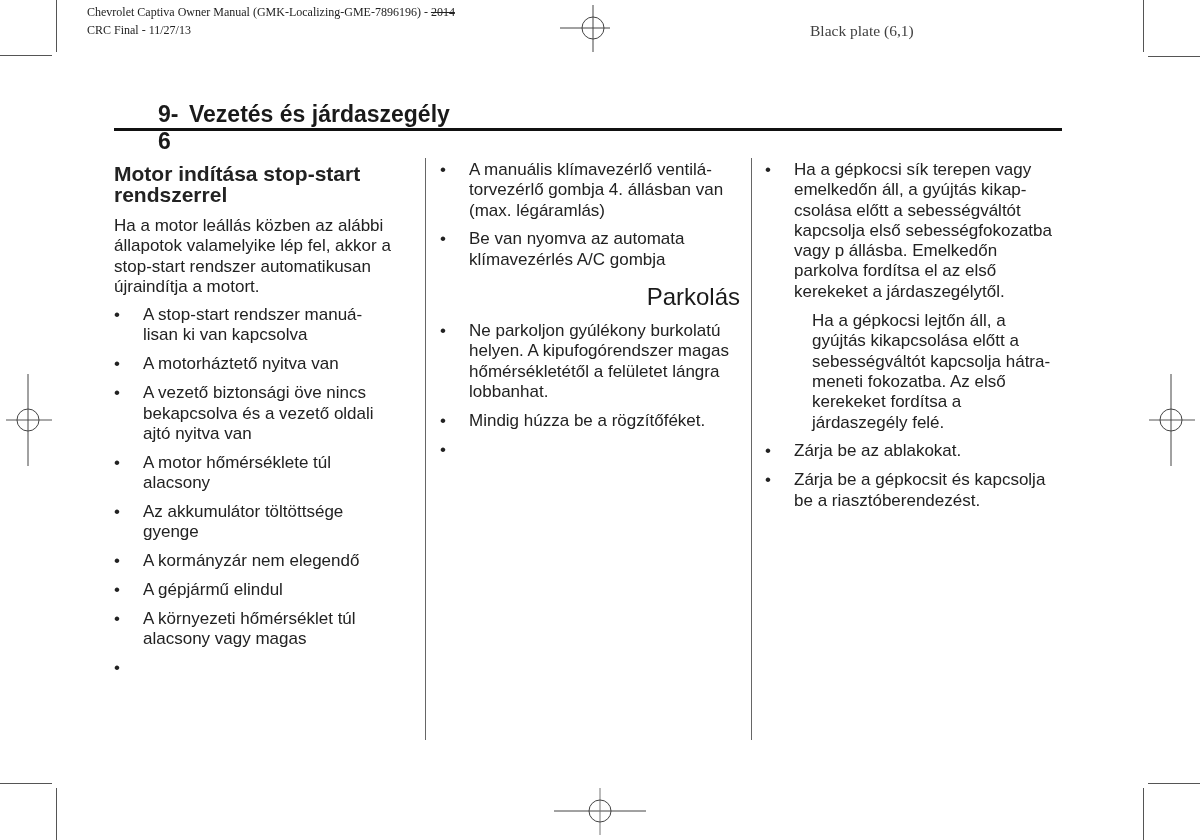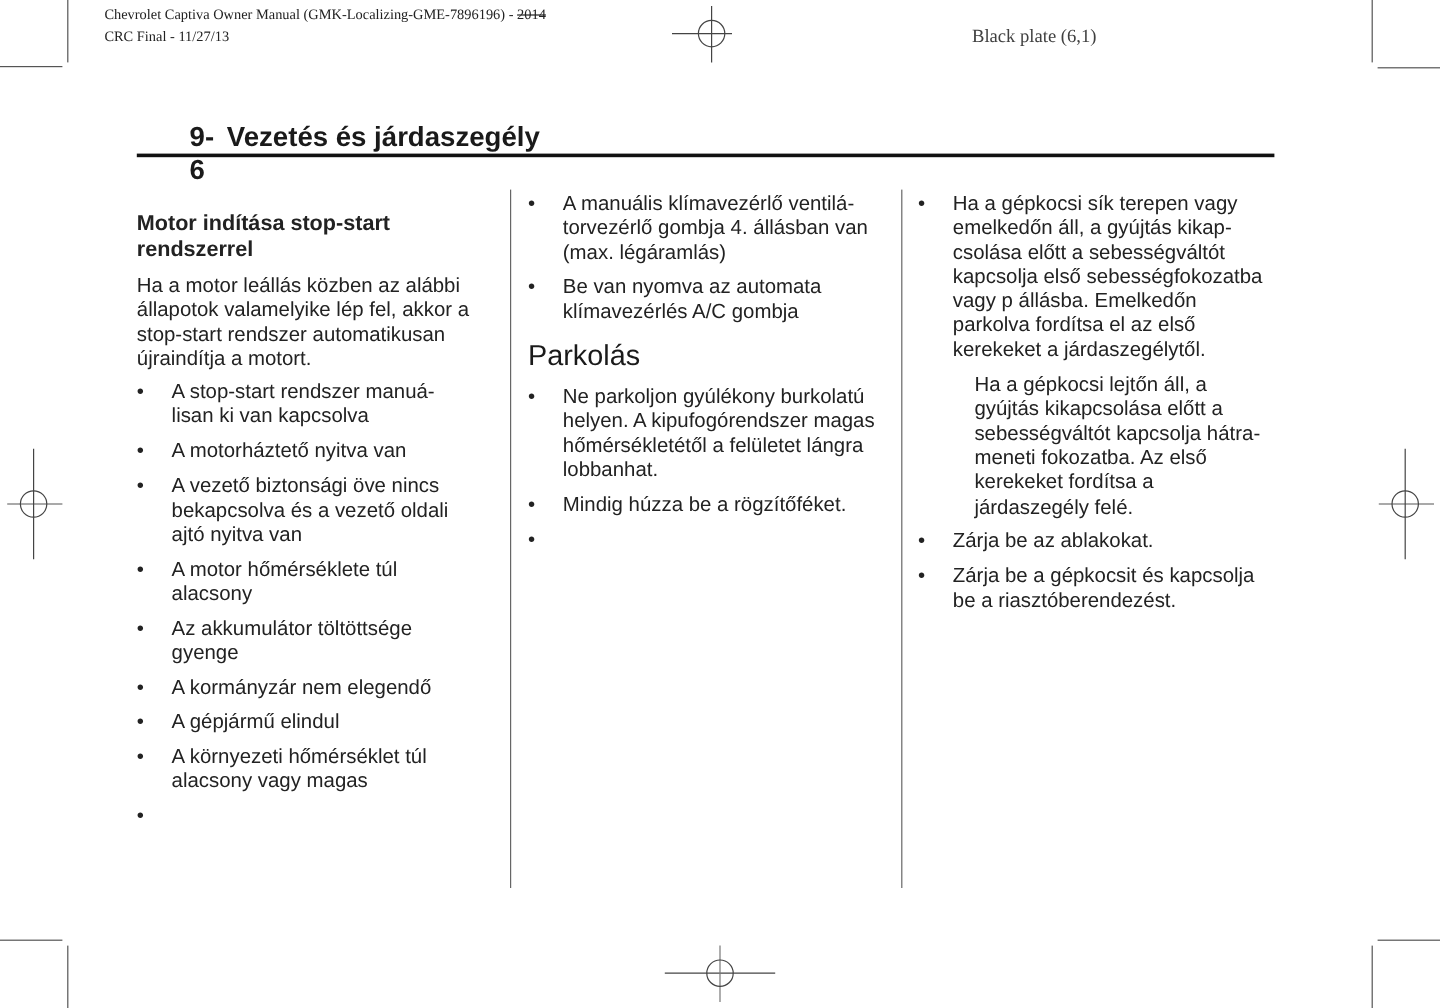--- a/index.html
+++ b/index.html
@@ -25,22 +25,22 @@
     font-weight: bold; font-size: 23px; color: #1a1a1a;
   }
   .page-heading .num { position: absolute; left: 0; top: 0; margin-left: 44px; }
   .page-heading .title { position: absolute; left: 75px; top: 0; white-space: nowrap; }
   .heading-rule { position: absolute; left: 114px; top: 128px; width: 948px; height: 3px; background: #111; }
 
   .col-divider { position: absolute; width: 1px; background: #666; top: 158px; height: 582px; }
 
   .col { position: absolute; top: 160px; font-size: 17px; line-height: 20.3px; color: #222; }
   .col p { margin: 11px 0 8px 0; }
-  .sub-h { font-weight: bold; font-size: 18px; line-height: 20.5px; margin: 16px 0 9px 0; }
-  .sect-h { font-size: 24px; font-weight: normal; margin: 14px 0 11px 0; line-height: 26px; color:#1a1a1a; }
+  .sub-h { font-weight: bold; font-size: 21px; line-height: 20.5px; margin: 4px 0 9px 0; }
+  .sect-h { font-size: 24px; font-weight: normal; margin: 14px 0 11px 0; line-height: 26px; color:#1a1a1a;text-align:right; }
   ul { list-style: none; margin: 0; padding: 0; }
   li { position: relative; padding-left: 29px; margin-bottom: 8.6px; }
   li .bullet { position: absolute; left: 0; top: 0; }
   li .cont { display: block; margin-top: 9px; margin-left: 18px; }
 
   .reg { position: absolute; }
 </style>
 </head>
 <body>
 

